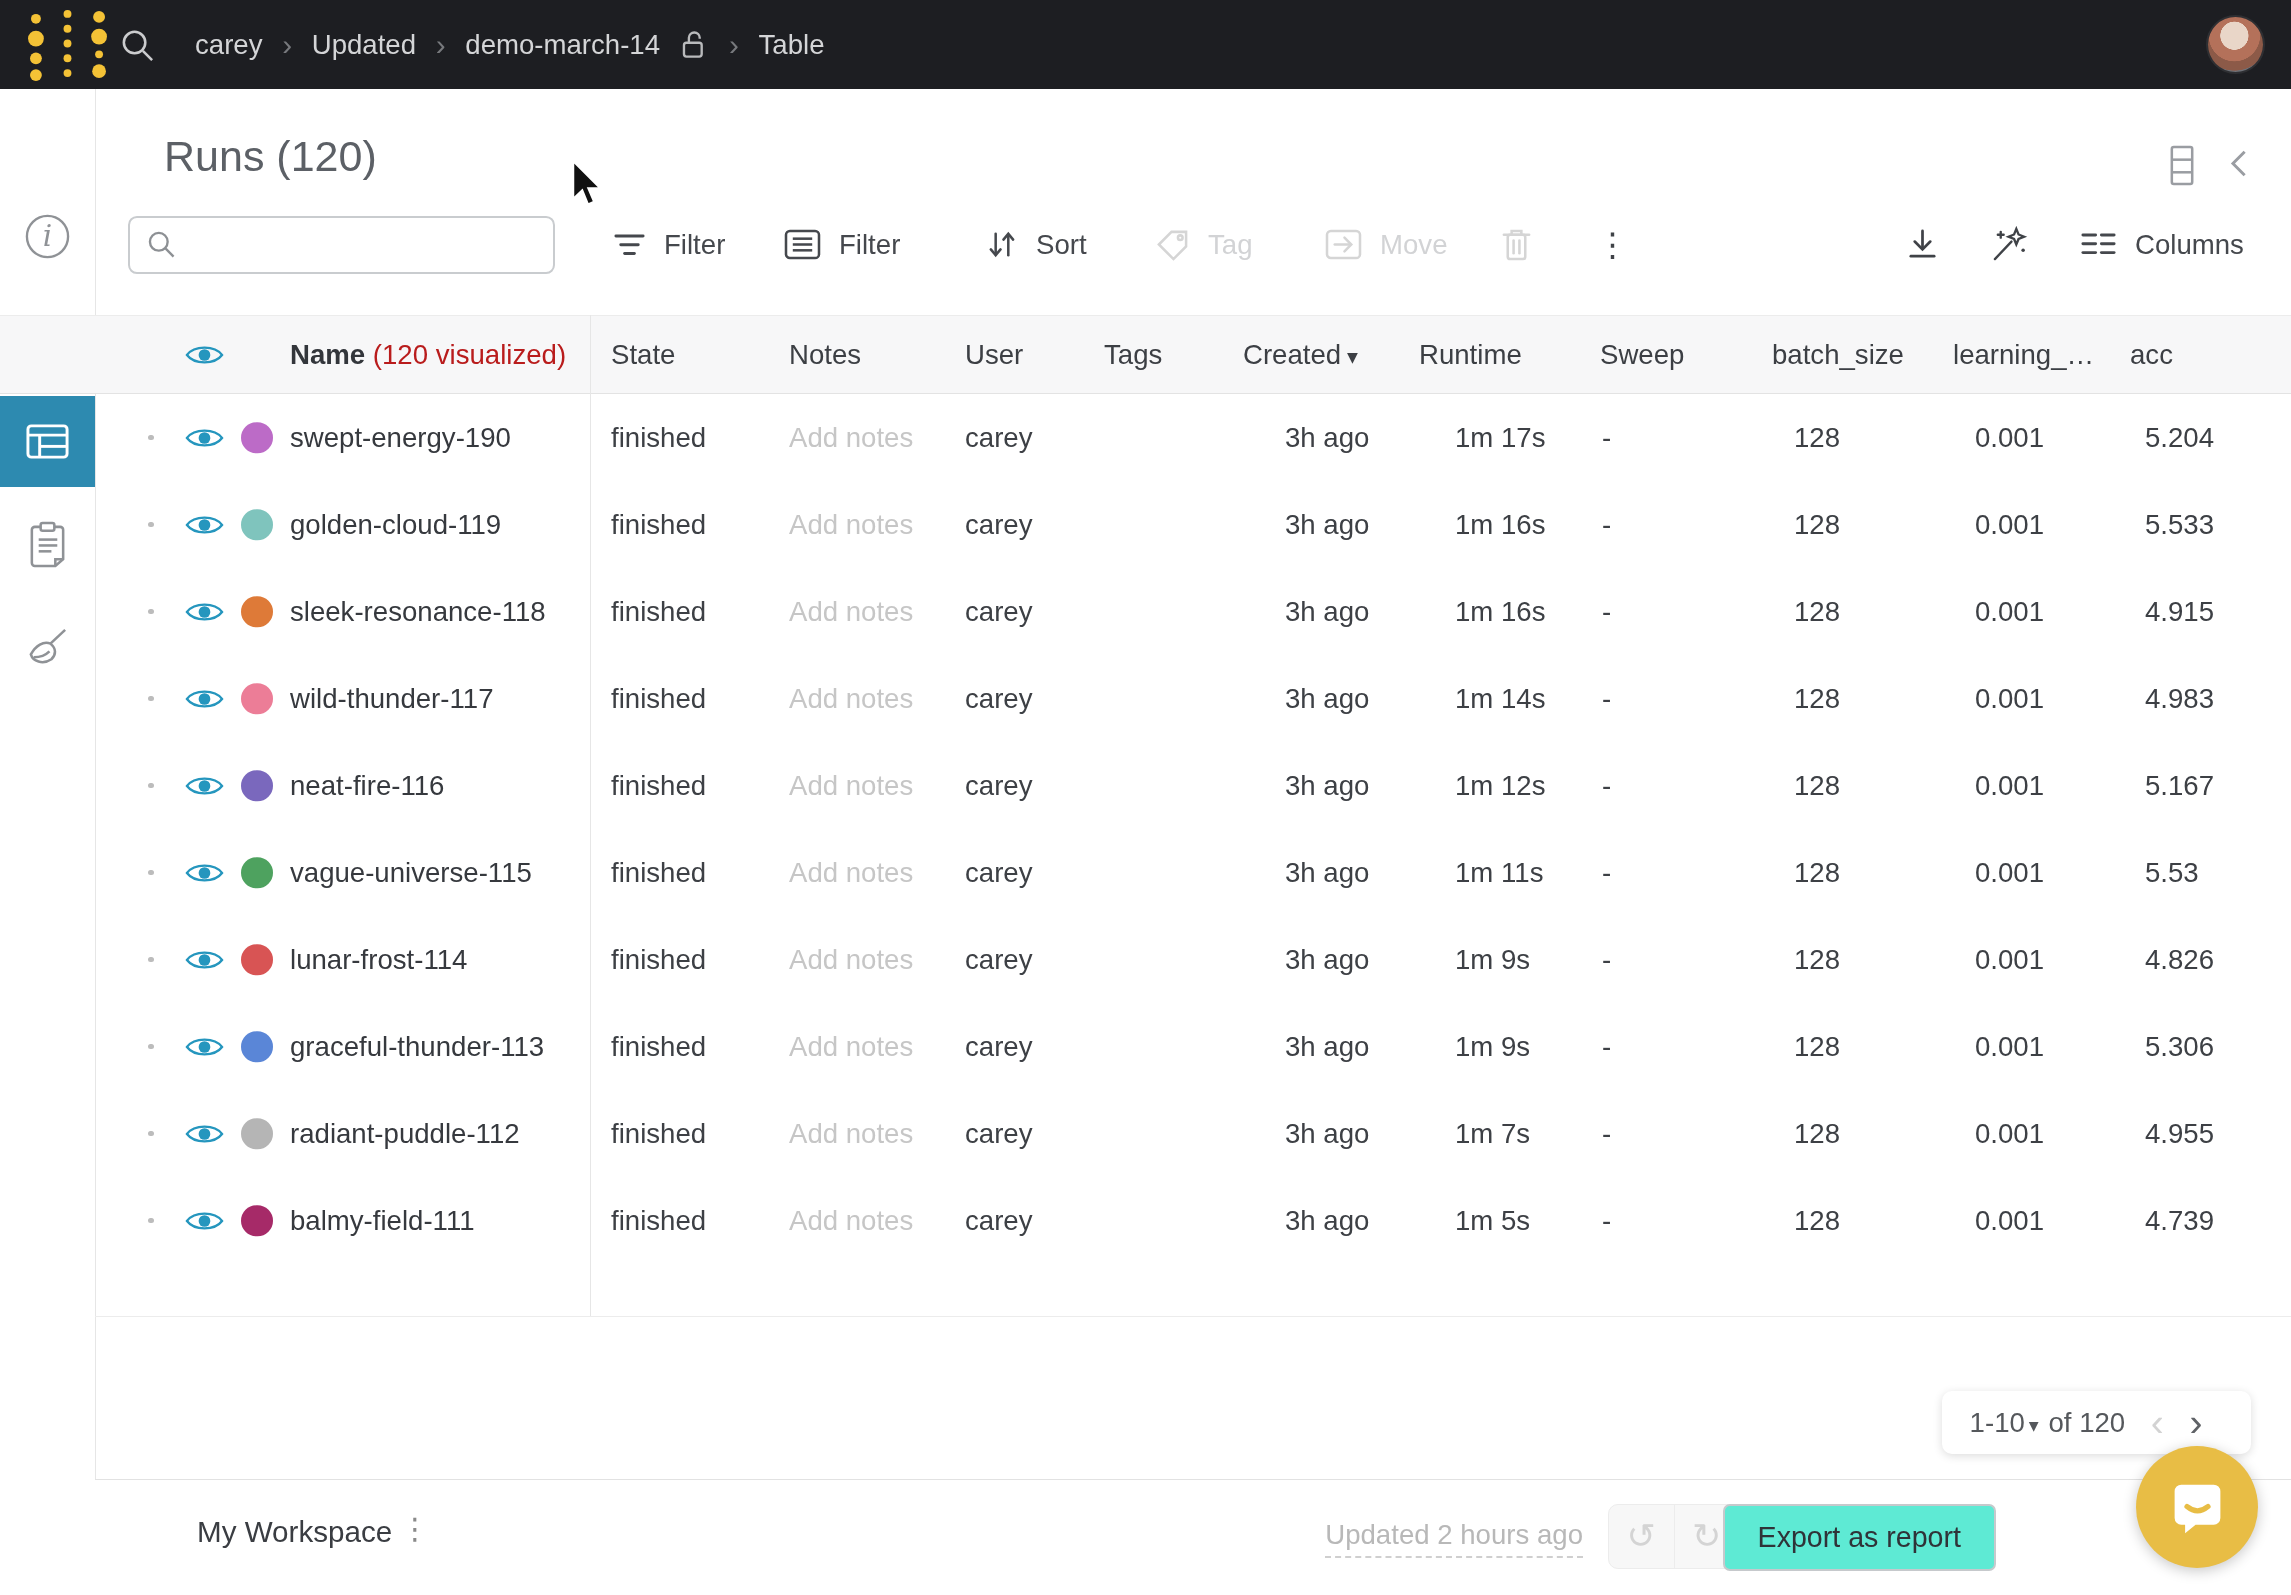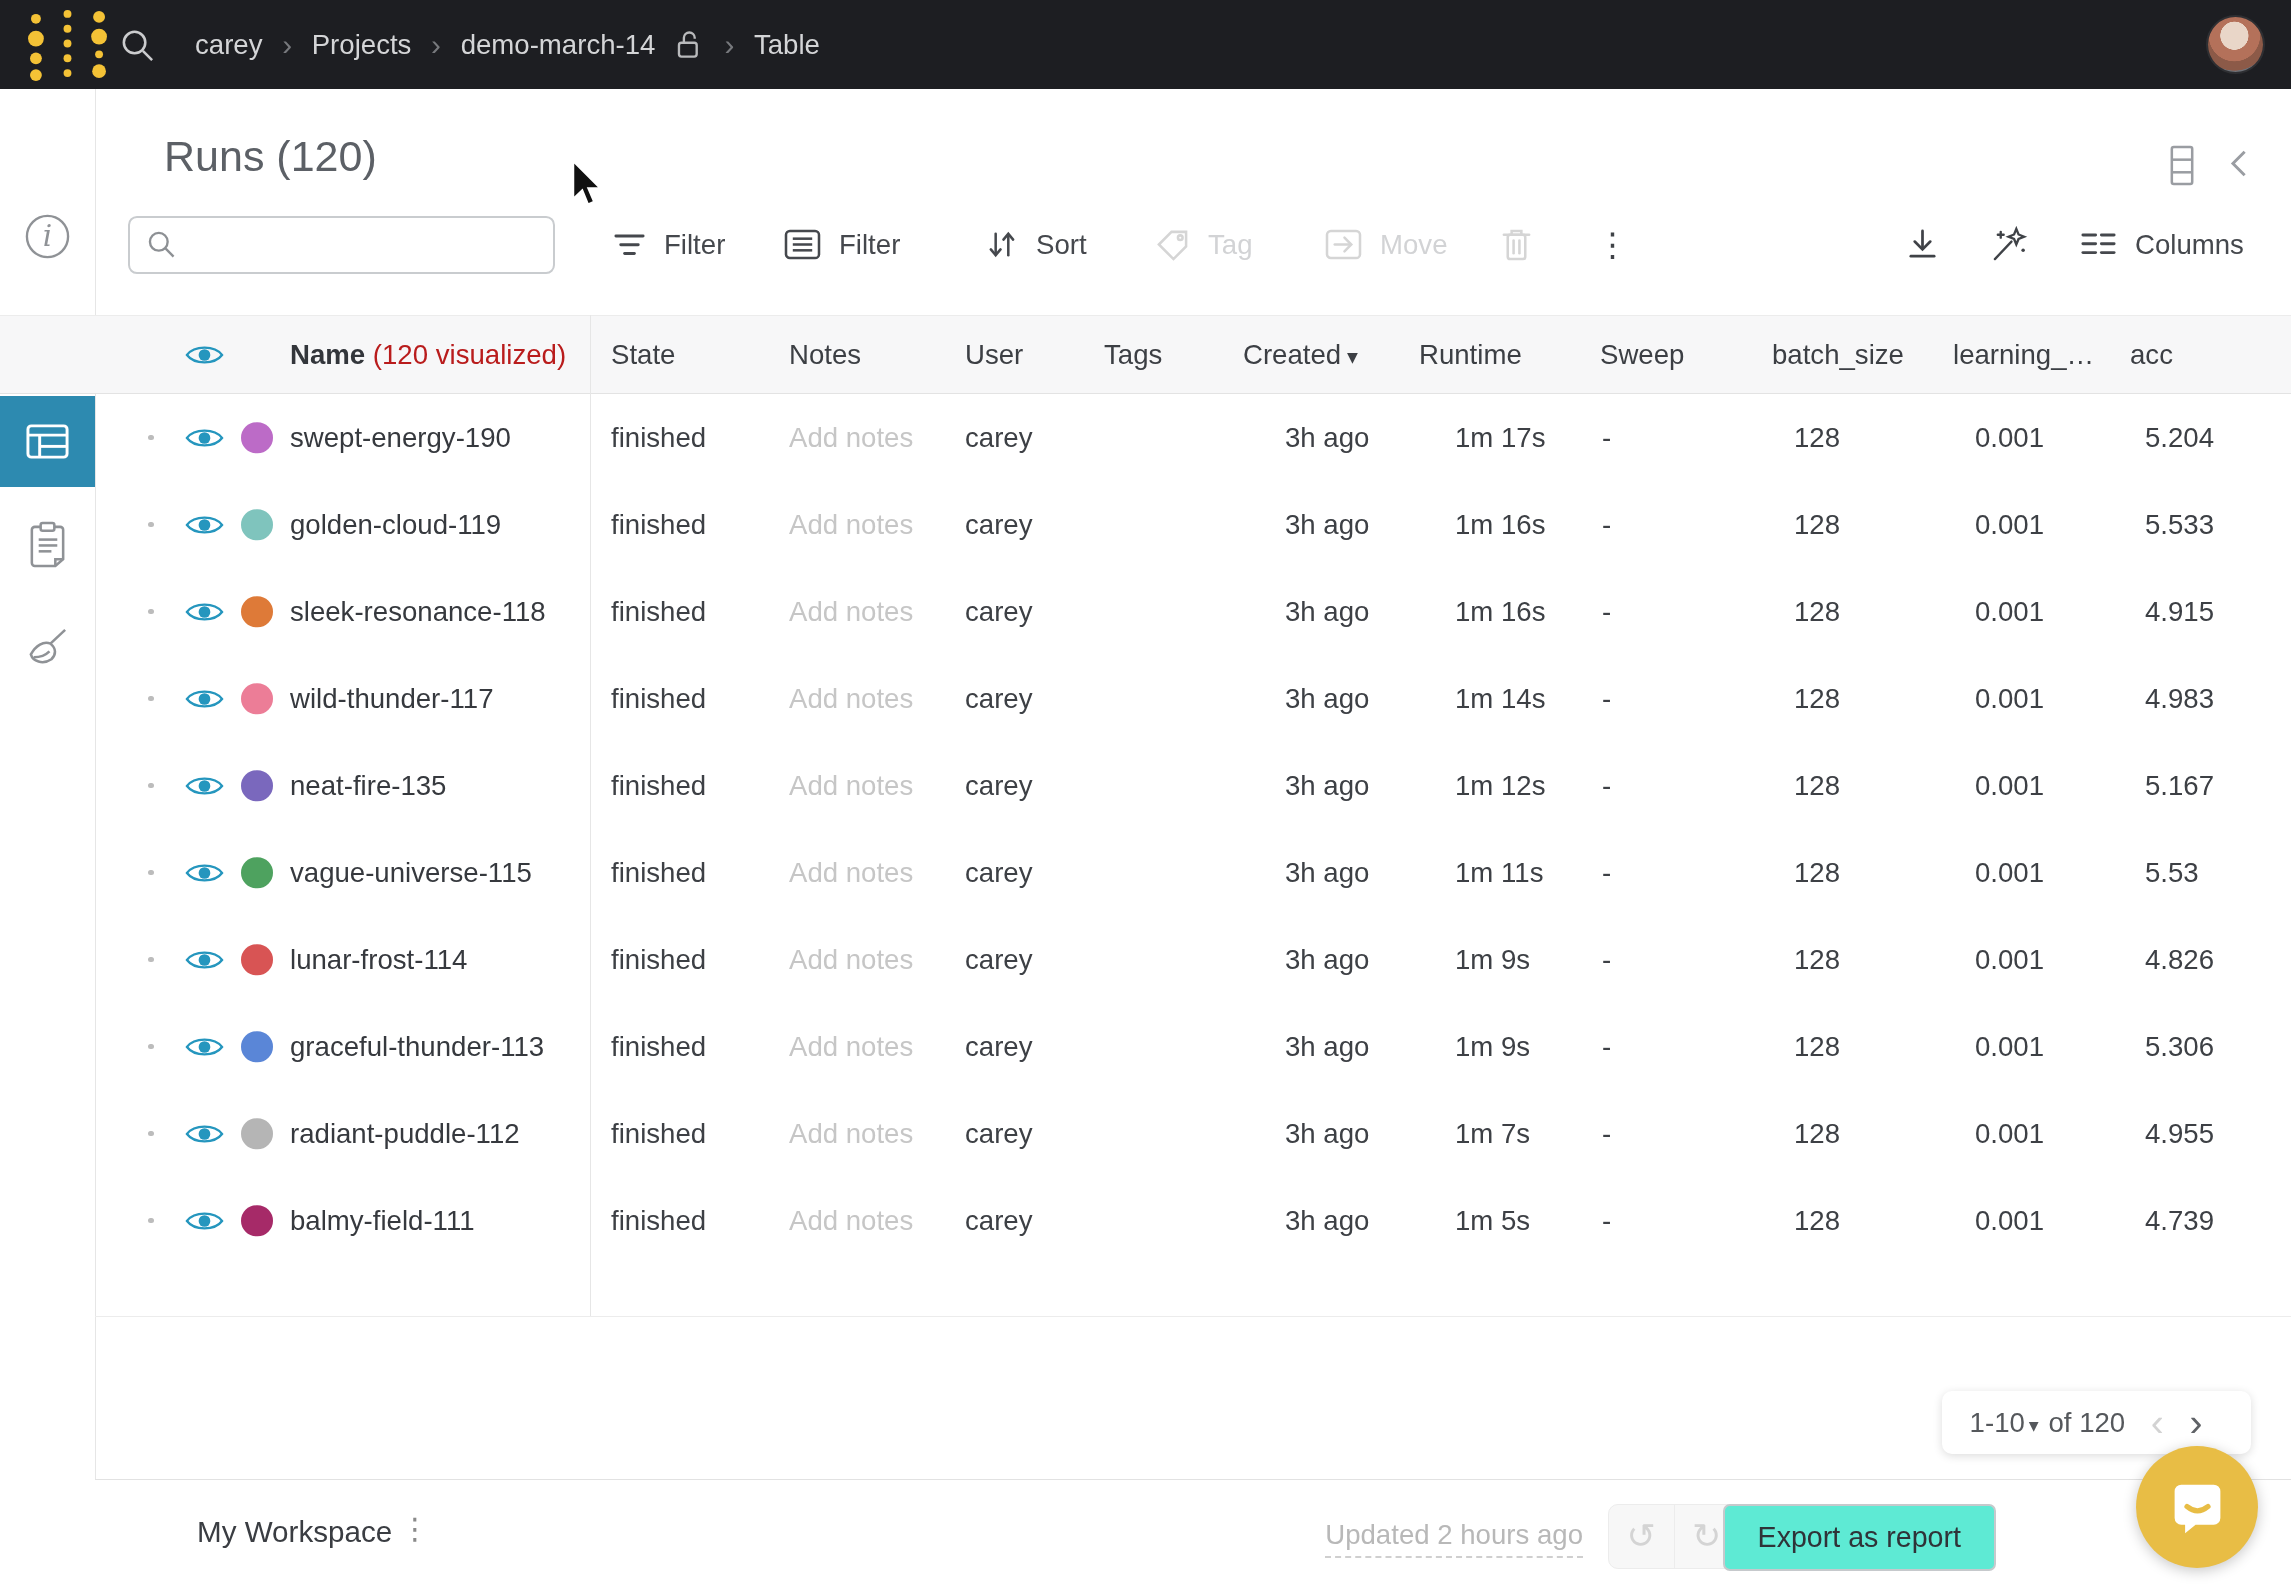--- a/index.html
+++ b/index.html
@@ -101,21 +101,21 @@
   </svg>
   <span class="tb-search">
     <svg width="39" height="39" viewBox="0 0 40 40" fill="none" stroke="#cbccce" stroke-width="2.6">
       <circle cx="17" cy="17" r="11"></circle>
         <line x1="25.5" y1="25.5" x2="35" y2="35"></line>
     </svg>
   </span>
   <div class="crumbs">
     <span class="crumb">carey</span>
     <span class="crumb-sep">›</span>
-    <span class="crumb">Projects</span>
+    <span class="crumb">Updated</span>
     <span class="crumb-sep">›</span>
     <span class="crumb">demo-march-14</span>
     <span style="line-height:0;">
       <svg width="29.6" height="31.5" viewBox="0 0 30 32" fill="none" stroke="#b9babc" stroke-width="2.4">
         <rect x="4" y="14" width="18" height="14" rx="2.5"></rect>
         <path d="M9 14 V9 a5.5 5.5 0 0 1 11 0 v1"></path>
       </svg>
     </span>
     <span class="crumb-sep">›</span>
     <span class="crumb">Table</span>
@@ -389,21 +389,21 @@
 
   <div class="trow">
     <span class="cell c-handle"></span>
     <span class="cell c-eye">
       <svg width="39" height="26.6" viewBox="0 0 40 27" fill="none">
         <path d="M2 13.5 C9.5 3.5, 30.5 3.5, 38 13.5 C30.5 23.5, 9.5 23.5, 2 13.5 Z" stroke="#2596be" stroke-width="2.4"></path>
         <circle cx="20" cy="13.5" r="6" fill="#2596be"></circle>
       </svg>
     </span>
     <span class="cell c-dot" style="background: rgb(122, 104, 189);"></span>
-    <span class="cell c-name">neat-fire-135</span>
+    <span class="cell c-name">neat-fire-116</span>
     <span class="cell c-state">finished</span>
     <span class="cell c-notes">Add notes</span>
     <span class="cell c-user">carey</span>
     <span class="cell c-tags"></span>
     <span class="cell c-created">3h ago</span>
     <span class="cell c-runtime">1m 12s</span>
     <span class="cell c-sweep">-</span>
     <span class="cell c-batch">128</span>
     <span class="cell c-lr">0.001</span>
     <span class="cell c-acc">5.167</span>

